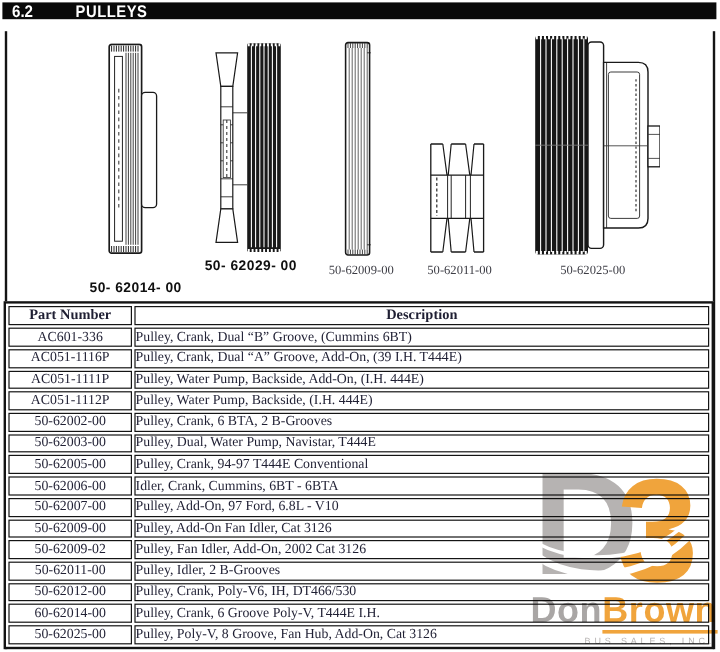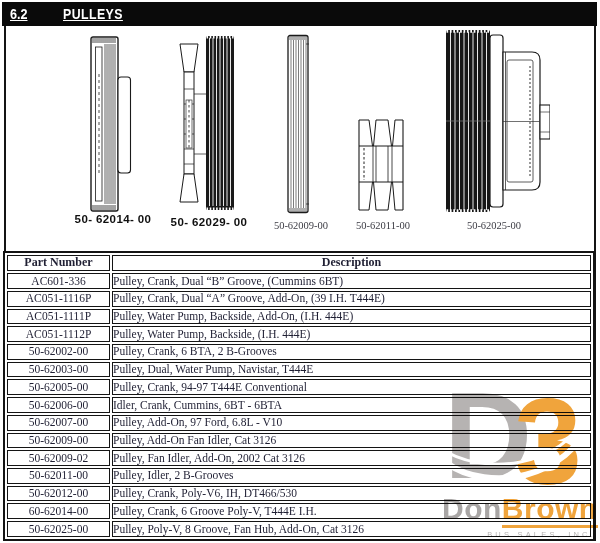--- a/index.html
+++ b/index.html
@@ -1,23 +1,23 @@
 <!DOCTYPE html>
 <html><head>
 <meta charset="utf-8">
 <style>
   html,body{margin:0;padding:0;}
   body{width:600px;height:543px;background:#fff;position:relative;overflow:hidden;
        font-family:"Liberation Serif",serif;-webkit-font-smoothing:antialiased;}
   .page{position:absolute;inset:0;background:#fff;}
 
   
-  .header-bar{position:absolute;left:2px;top:2px;right:3px;height:24px;background:#0a0a0a;
+  .header-bar{position:absolute;left:2px;top:2px;right:3px;height:14px;background:#0a0a0a;
               color:#fff;display:flex;align-items:center;
-              font-family:"Liberation Sans",sans-serif;font-weight:bold;text-decoration:underline;}
+              font-family:"Liberation Sans",sans-serif;font-weight:bold;}
   .header-num{margin-left:8px;font-size:14px;transform:scaleX(.9);transform-origin:left center;}
   .header-title{margin-left:34px;font-size:14px;letter-spacing:.5px;transform:scaleX(.88);transform-origin:left center;}
 
   
   .content-frame{position:absolute;left:4px;top:26px;width:588px;height:515px;
                  border-left:2px solid #141414;border-right:2px solid #141414;}
 
   
   .fig{position:absolute;}
   .fig-label{position:absolute;width:110px;text-align:center;white-space:nowrap;}
@@ -110,21 +110,21 @@
     <path stroke="#333" stroke-width="1" stroke-dasharray="2,2" fill="none" d="M86,40V150"></path>
     <path class="ln" stroke-width=".7" d="M61.5,26V164"></path>
     <rect x="96" y="79" width="10" height="34" fill="#fff" stroke="#1a1a1a" stroke-width="1.1"></rect>
     <path stroke="#333" stroke-width=".7" fill="none" d="M96,86H106M96,106H106M59,95.5H96"></path>
     <rect x="2" y="4" width="44" height="182" rx="2" fill="#161616"></rect>
     <path stroke="#fff" stroke-width=".9" fill="none" d="M6.5,6V184M11,6V184M15.5,6V184M20,6V184M24.5,6V184M29,6V184M33.5,6V184M38,6V184M42.5,6V184"></path>
     <path stroke="#fff" stroke-width="2.8" stroke-dasharray="1.7,1.7" fill="none" d="M2.5,5.4H45.5M2.5,184.6H45.5"></path>
     <path stroke="#7d7d7d" stroke-width=".7" fill="none" d="M2,95H46"></path>
   </svg>
 
-  <div class="fig-label big" style="left:58px;top:213px">50- 62014- 00</div>
+  <div class="fig-label big" style="left:58px;top:234px">50- 62014- 00</div>
   <div class="fig-label big" style="left:154px;top:216px">50- 62029- 00</div>
   <div class="fig-label small" style="left:246px;top:220px">50-62009-00</div>
   <div class="fig-label small" style="left:328px;top:220px">50-62011-00</div>
   <div class="fig-label small" style="left:439px;top:220px">50-62025-00</div>
 
   <div class="table-wrap">
     <table class="parts">
       <colgroup>
           <col class="c-pn">
           <col>

